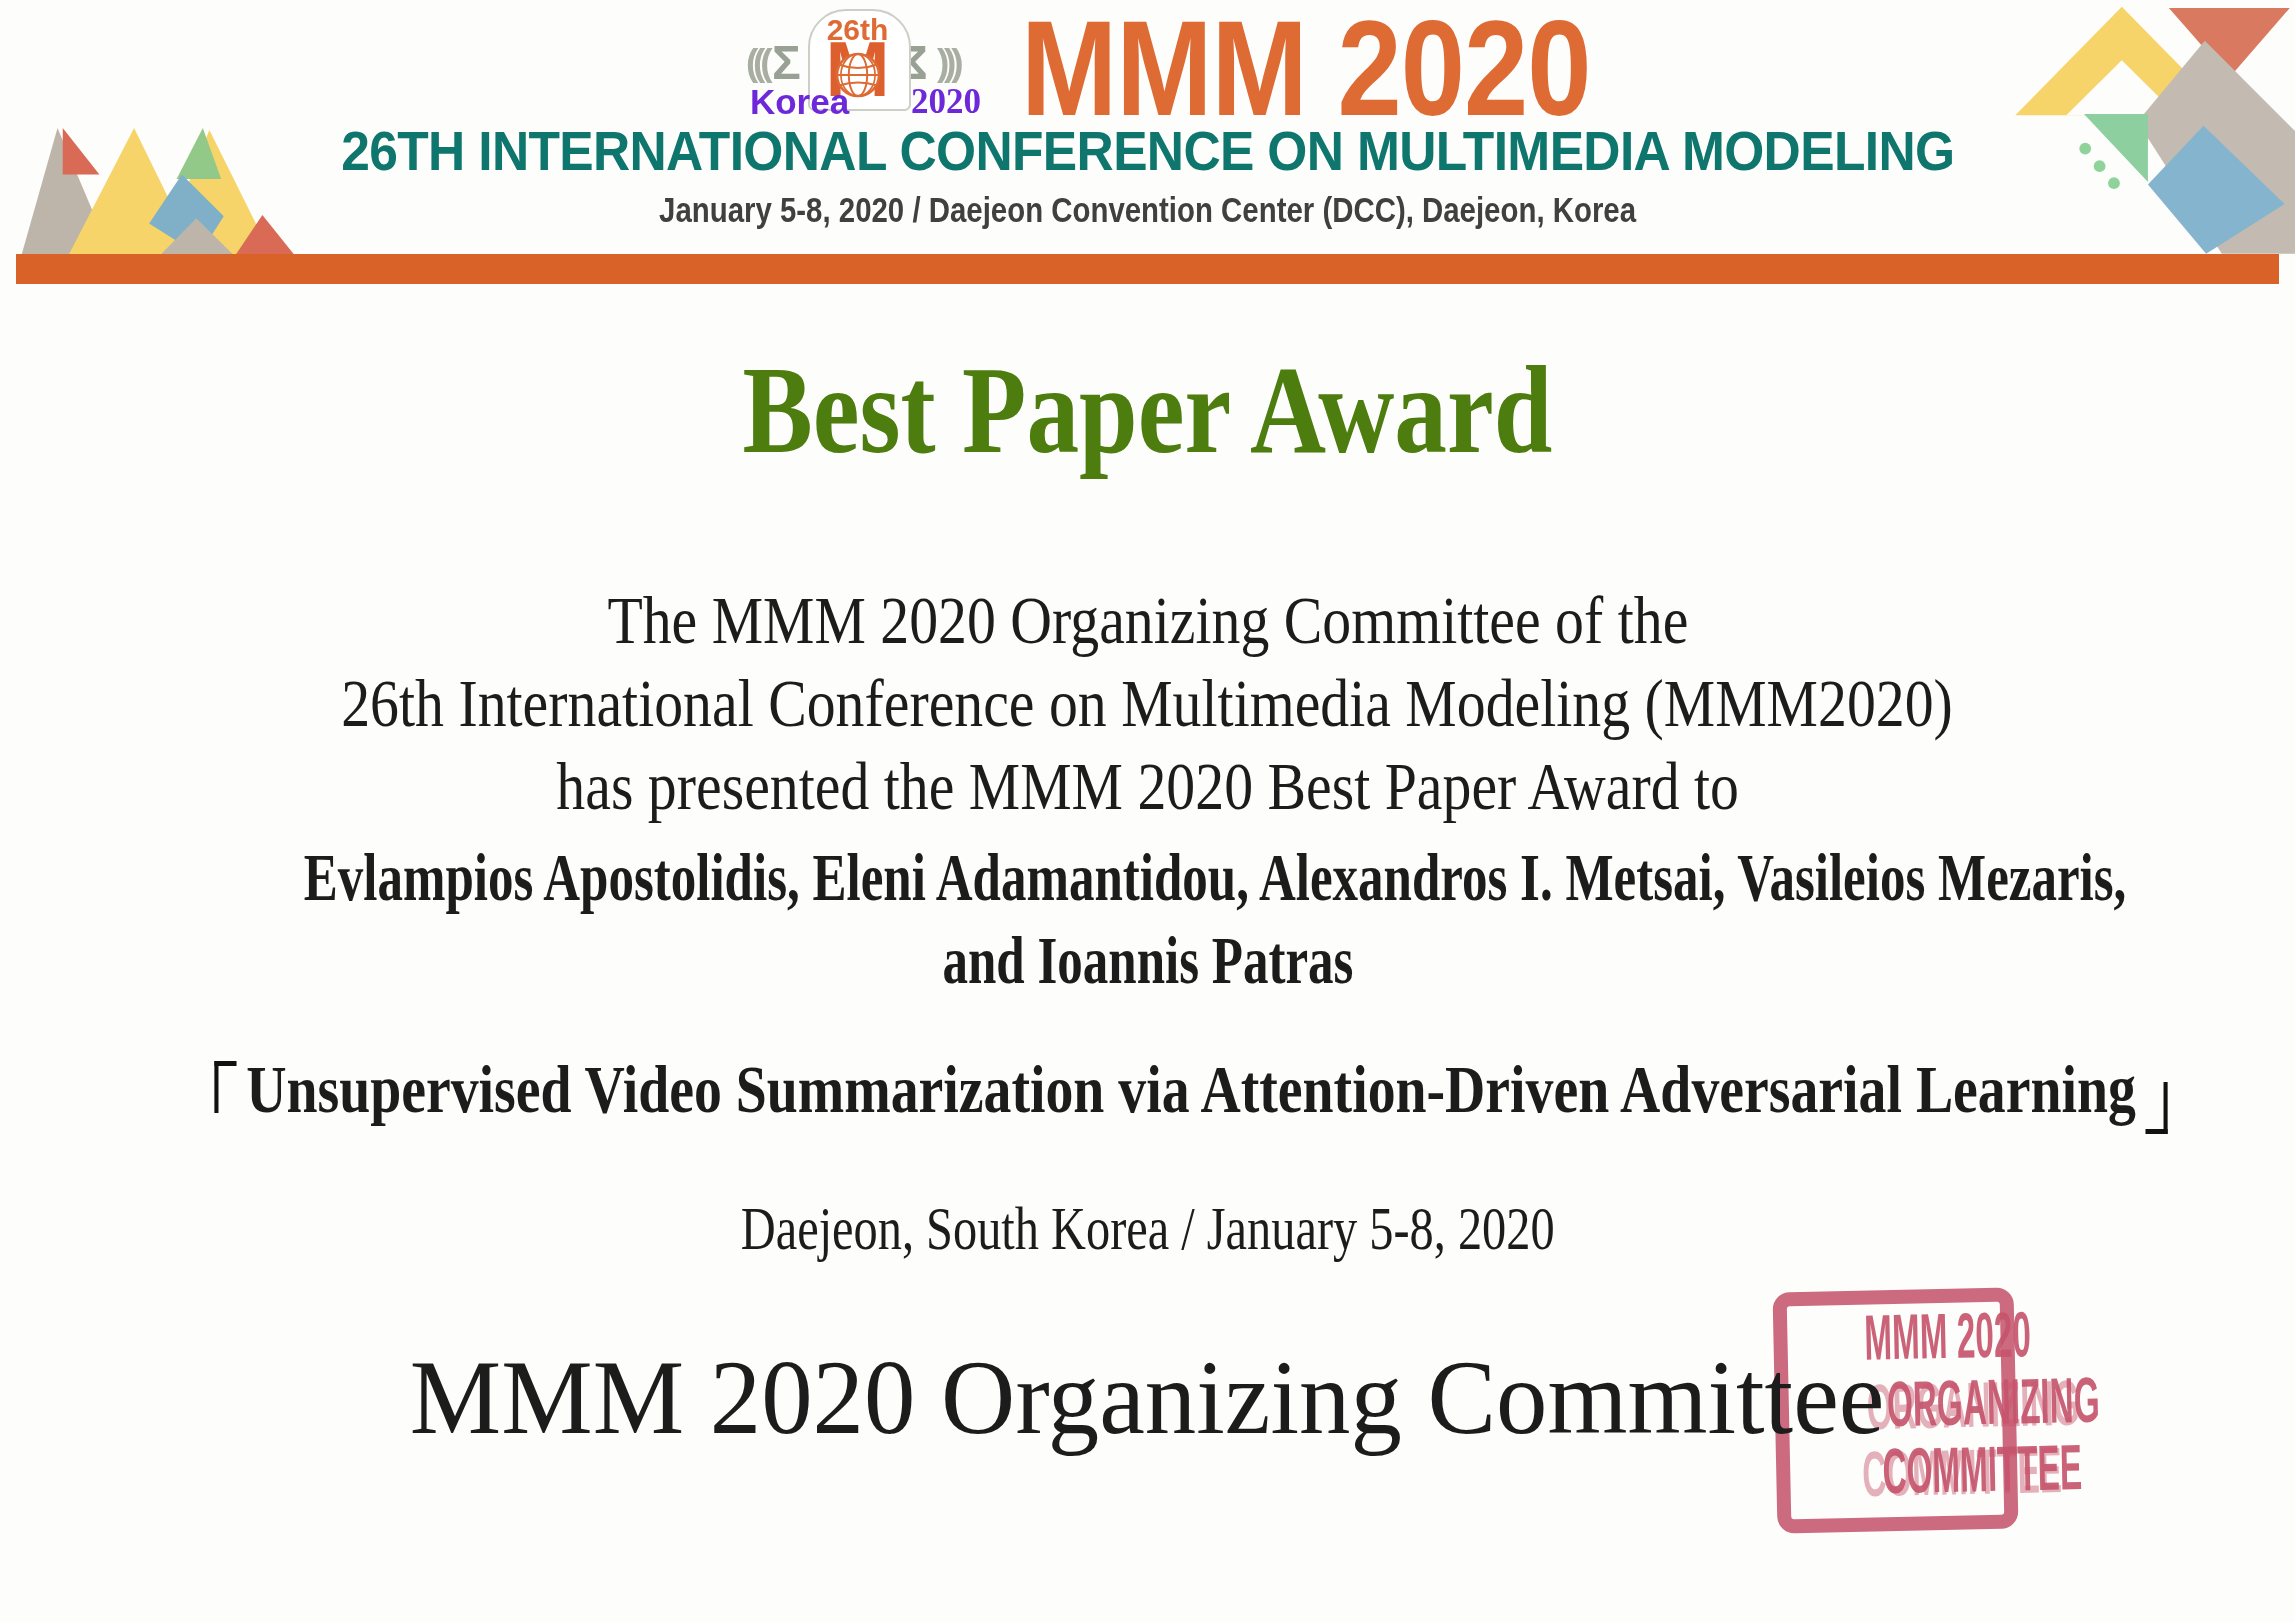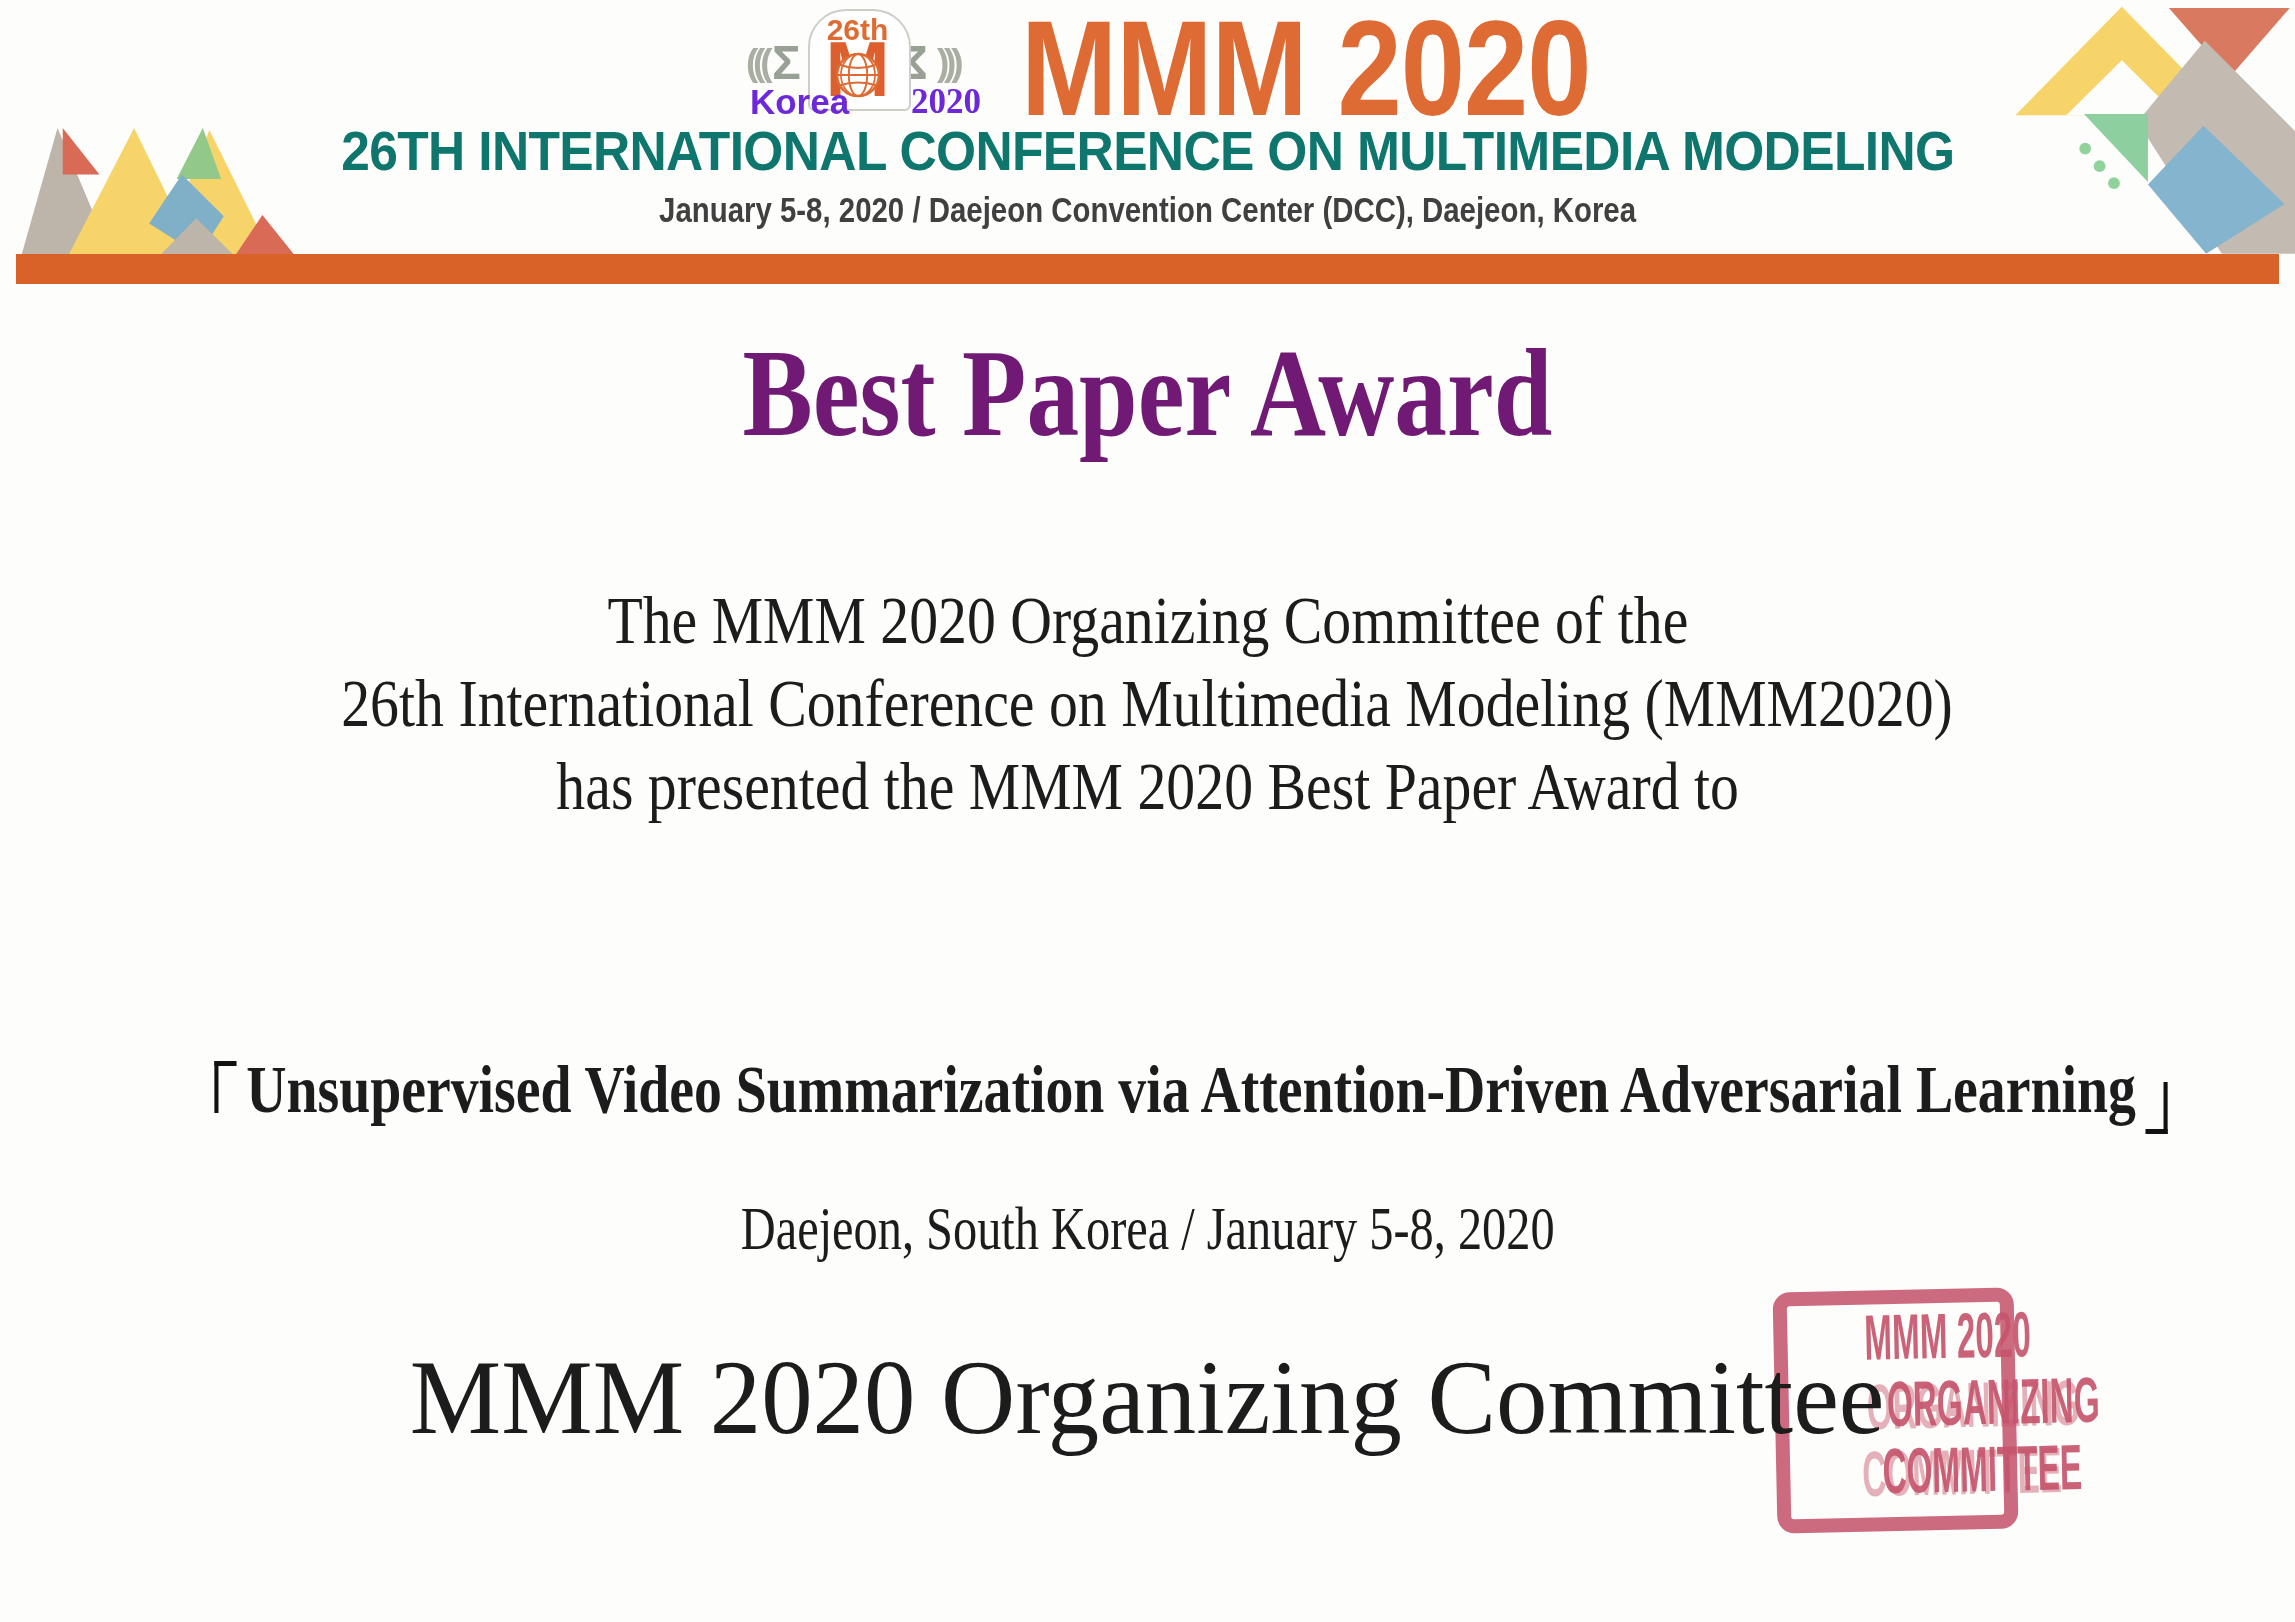--- a/index.html
+++ b/index.html
@@ -36,21 +36,21 @@
               font-size:48px;line-height:1;color:#99a094;z-index:0;}
   .sigma-l{left:26px;} .sigma-r{left:153px;transform:scaleX(-1);}
   .logo-arcs{top:35px;font-family:"Liberation Sans",sans-serif;font-weight:bold;
              font-size:37px;line-height:1;color:#a8aea2;letter-spacing:-5.2px;z-index:0;}
   .arcs-l{left:0;} .arcs-r{left:191px;}
   .logo-korea,.logo-year{top:73px;color:#6d28d9;z-index:4;
              font-family:"Liberation Sans",sans-serif;font-weight:bold;font-size:35px;}
   .logo-korea{left:3.9px;} .logo-year{left:165px;font-family:Liberation Serif, serif;}
 
   
-  .award-title{top:332px;font-weight:bold;font-size:124px;line-height:1;color:#701a75;}
+  .award-title{top:349px;font-weight:bold;font-size:124px;line-height:1;color:#4d7c0f;}
   .intro{top:535px;font-size:68px;line-height:83px;margin-top:44px;}
   .authors{top:836px;font-weight:bold;font-size:68px;line-height:83px;}
   .paper-title{top:1055px;font-weight:bold;font-size:68px;line-height:1;}
   .venue{top:1197px;font-size:62px;line-height:1;}
   .signature{top:1345px;font-size:106px;line-height:1;z-index:3;}
 
   
   .br-open{display:inline-block;width:22px;height:47px;border-left:5.2px solid #111;
            border-top:5.2px solid #111;margin-right:11.8px;vertical-align:-1.3px;}
   .br-close{display:inline-block;width:22px;height:47px;border-right:5.2px solid #111;
@@ -129,20 +129,24 @@
   <div class="abs center award-title">
     <span class="sq sq85">Best Paper Award</span>
   </div>
 
   <div class="abs center intro">
     <div><span class="sq sq85">The MMM 2020 Organizing Committee of the</span></div>
     <div><span class="sq sq85">26th International Conference on Multimedia Modeling (MMM2020)</span></div>
     <div><span class="sq sq85">has presented the MMM 2020 Best Paper Award to</span></div>
   </div>
 
+  <div class="abs center authors">
+    <div><span class="sq sq75">Evlampios Apostolidis, Eleni Adamantidou, Alexandros I. Metsai, Vasileios Mezaris,</span></div>
+    <div><span class="sq sq75">and Ioannis Patras</span></div>
+  </div>
 
   <div class="abs center paper-title">
     <span class="sq sq82">
       <span class="br-open"></span><span>Unsupervised Video Summarization via Attention-Driven Adversarial Learning</span><span class="br-close"></span>
     </span>
   </div>
 
   <div class="abs center venue">
     <span class="sq sq78">Daejeon, South Korea / January 5-8, 2020</span>
   </div>

